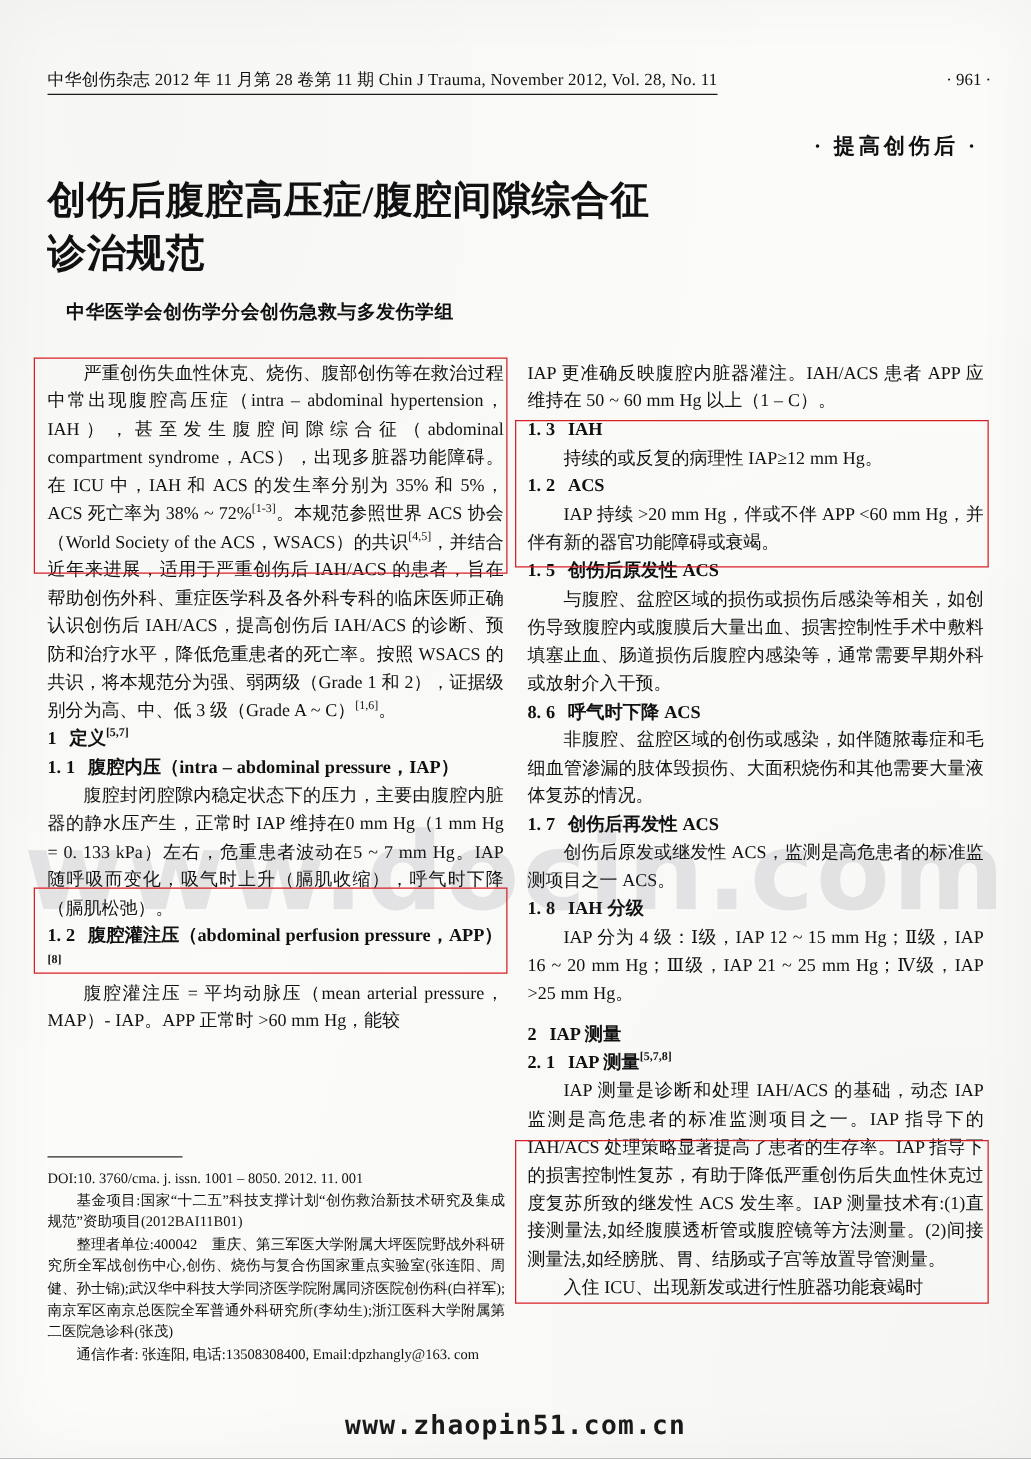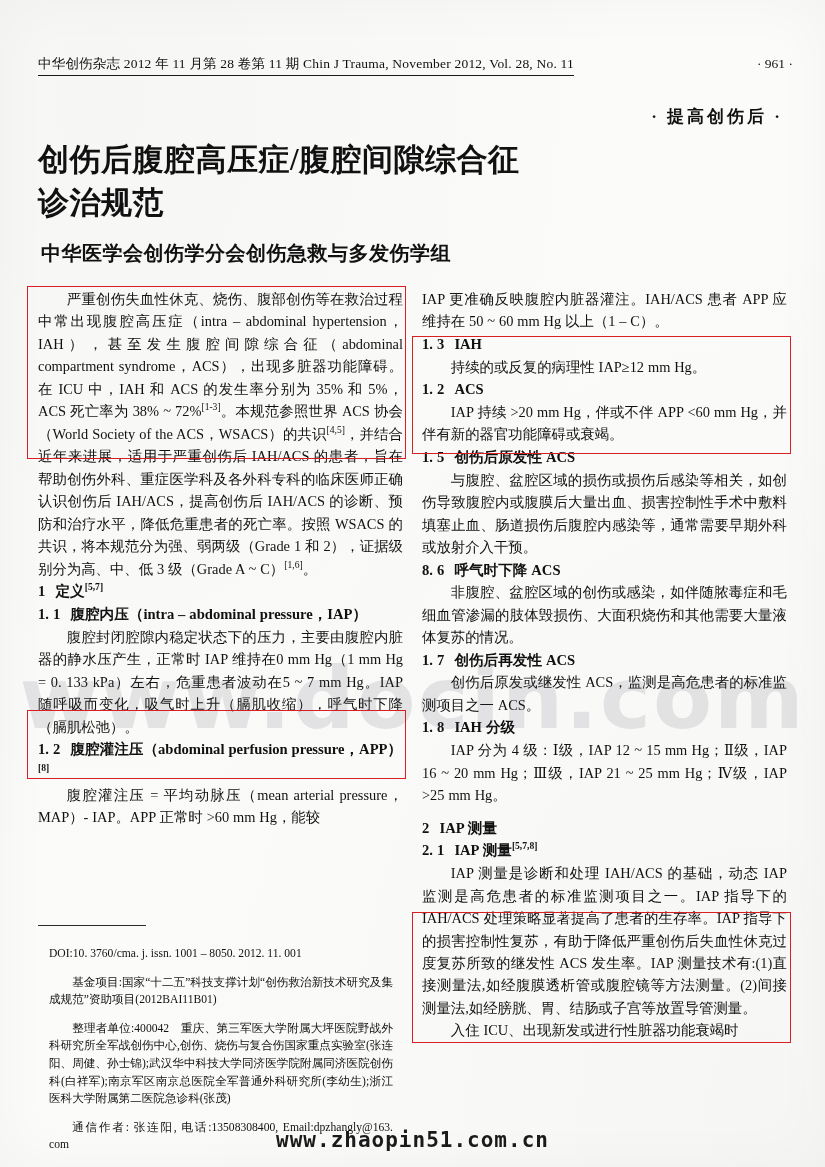--- a/index.html
+++ b/index.html
@@ -107,23 +107,23 @@
     width: 560px;
     font-family: Liberation Serif, serif;
     font-size: 31px;
     font-weight: 700;
     line-height: 1.40;
     letter-spacing: 0.5px;
     z-index: 3;
   }
   .byline {
     position: absolute;
-    left: 41px;
+    left: 53px;
     top: 240px;
-    font-size: 20px;
+    font-size: 15px;
     font-weight: 700;
     letter-spacing: 0.5px;
     z-index: 3;
   }
 
   
   .col {
     position: absolute;
     top: 288px;
     width: 365px;
@@ -164,21 +164,21 @@
   .footnote {
     position: absolute;
     left: 38px;
     top: 934px;
     width: 366px;
     font-size: 11.6px;
     line-height: 1.52;
     text-align: justify;
     z-index: 3;
   }
-  .footnote p { margin: 11px; }
+  .footnote p { margin: 0; }
   .footnote p.ind { text-indent: 2em; }
 
   
   .redbox {
     position: absolute;
     border: 1.7px solid #d81f25;
     box-sizing: border-box;
     z-index: 5;
     pointer-events: none;
     background: transparent;

